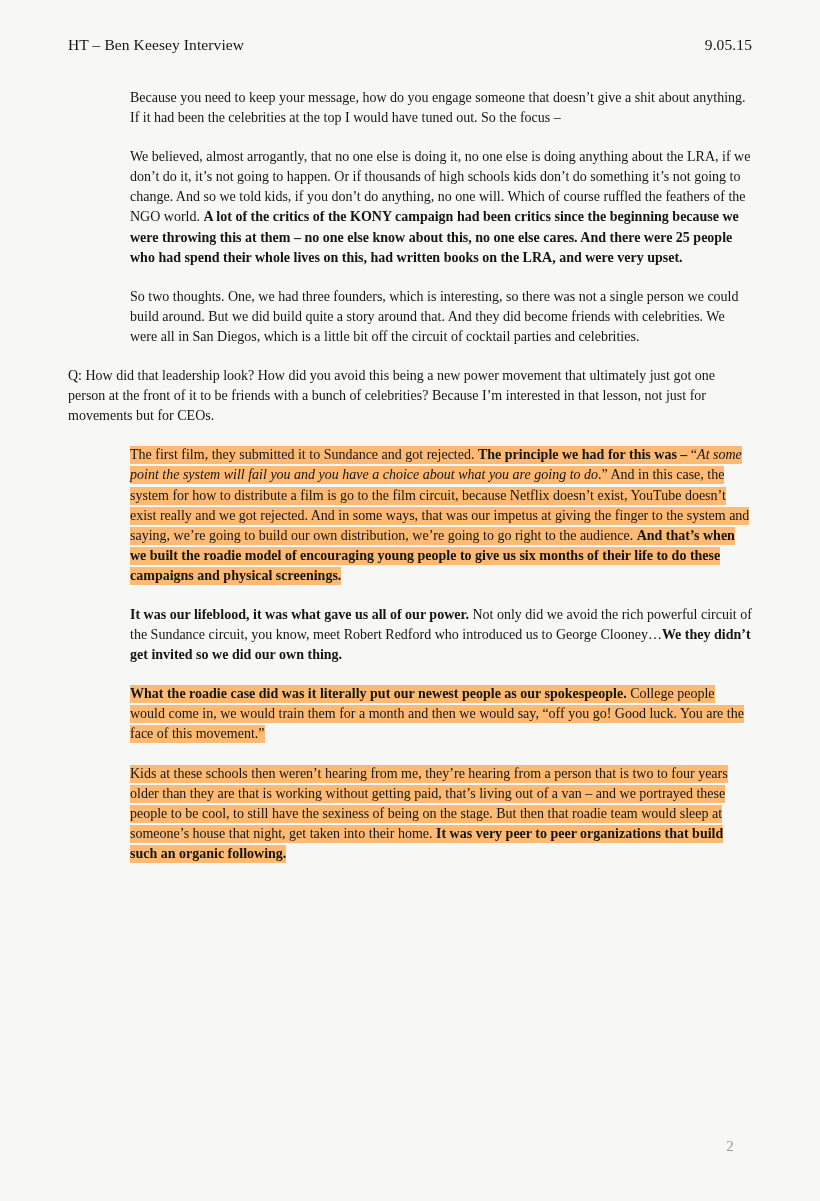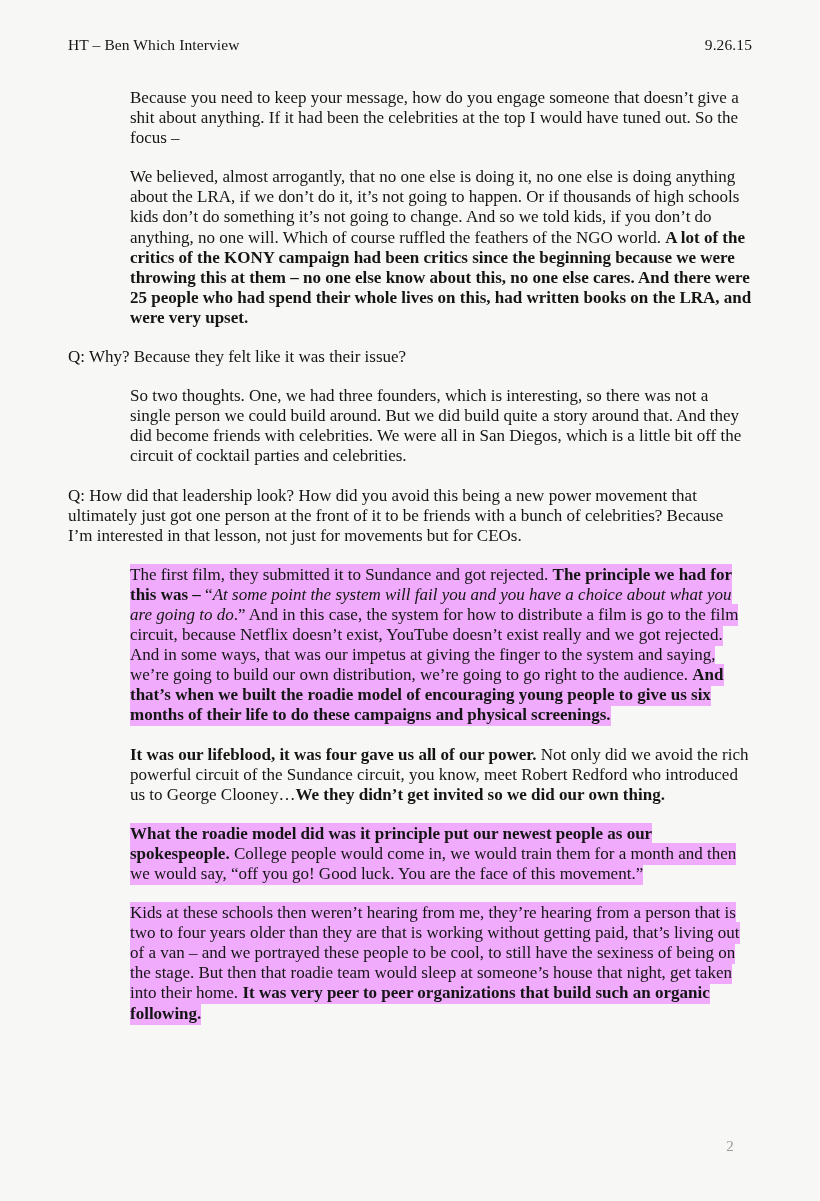--- a/index.html
+++ b/index.html
@@ -42,41 +42,41 @@
   
   .body-col {
     position: absolute;
     top: 88px;
     left: 68px;
     width: 684px;
   }
 
   p.blk {
     margin: 0 0 19px 0;
-    font-size: 17px;
+    font-size: 14px;
     line-height: 20.1px;
     text-align: left;
   }
   
   p.indent {
     margin-left: 62px;
     width: 622px;
   }
   
   p.flush {
     margin-left: 0;
     width: 684px;
   }
 
   b, strong { font-weight: bold; margin-top: 10px; }
   i, em { font-style: italic; }
 
   
   .hl {
-    background-color: #f0abfc;
+    background-color: #fdba74;
     box-decoration-break: clone;
     -webkit-box-decoration-break: clone;
   }
   p.hl-para {
     background: transparent;
   }
   p.hl-para > span.hl {
     padding: 1px 0 2px 0;
   }
 
@@ -93,42 +93,41 @@
     color: #777;
     opacity: 0.72;
   }
 </style>
 </head>
 <body>
 
 <div class="page">
 
   <div class="running-head">
-    <span class="rh-title">HT – Ben Which Interview</span>
-    <span class="rh-date">9.26.15</span>
+    <span class="rh-title">HT – Ben Keesey Interview</span>
+    <span class="rh-date">9.05.15</span>
   </div>
 
   <div class="body-col">
 
     <p class="blk indent"><span>Because you need to keep your message, how do you engage someone that doesn’t give a shit about anything. If it had been the celebrities at the top I would have tuned out. So the focus –</span></p>
 
     <p class="blk indent"><span>We believed, almost arrogantly, that no one else is doing it, no one else is doing anything about the LRA, if we don’t do it, it’s not going to happen. Or if thousands of high schools kids don’t do something it’s not going to change. And so we told kids, if you don’t do anything, no one will. Which of course ruffled the feathers of the NGO world. </span><b>A lot of the critics of the KONY campaign had been critics since the beginning because we were throwing this at them – no one else know about this, no one else cares. And there were 25 people who had spend their whole lives on this, had written books on the LRA, and were very upset.</b></p>
 
-    <p class="blk flush"><span>Q: Why? Because they felt like it was their issue?</span></p>
 
 
     <p class="blk indent"><span>So two thoughts. One, we had three founders, which is interesting, so there was not a single person we could build around. But we did build quite a story around that. And they did become friends with celebrities. We were all in San Diegos, which is a little bit off the circuit of cocktail parties and celebrities.</span></p>
 
     <p class="blk flush"><span>Q: How did that leadership look? How did you avoid this being a new power movement that ultimately just got one person at the front of it to be friends with a bunch of celebrities? Because I’m interested in that lesson, not just for movements but for CEOs.</span></p>
 
     <p class="blk indent hl-para"><span class="hl"><span>The first film, they submitted it to Sundance and got rejected. </span><b>The principle we had for this was – </b><span>“</span><i>At some point  the system will fail you and you have a choice about what you are going to do</i><span>.” And in this case, the system for how to distribute a film is go to the film circuit, because Netflix doesn’t exist, YouTube doesn’t exist really and we got rejected. And in some ways, that was our impetus at giving the finger to the system and saying, we’re going to build our own distribution, we’re going to go right to the audience. </span><b>And that’s when we built the roadie model of encouraging young people to give us six months of their life to do these campaigns and physical screenings.</b></span></p>
 
-    <p class="blk indent"><b>It was our lifeblood, it was four gave us all of our power.</b><span> Not only did we avoid the rich powerful circuit of the Sundance circuit, you know, meet Robert Redford who introduced us to George Clooney…</span><b>We they didn’t get invited so we did our own thing.</b></p>
+    <p class="blk indent"><b>It was our lifeblood, it was what gave us all of our power.</b><span> Not only did we avoid the rich powerful circuit of the Sundance circuit, you know, meet Robert Redford who introduced us to George Clooney…</span><b>We they didn’t get invited so we did our own thing.</b></p>
 
-    <p class="blk indent hl-para"><span class="hl"><b>What the roadie model did was it principle put our newest people as our spokespeople.</b><span>  College people would come in, we would train them for a month and then we would say, “off you go! Good luck. You are the face of this movement.”</span></span></p>
+    <p class="blk indent hl-para"><span class="hl"><b>What the roadie case did was it literally put our newest people as our spokespeople.</b><span>  College people would come in, we would train them for a month and then we would say, “off you go! Good luck. You are the face of this movement.”</span></span></p>
 
     <p class="blk indent hl-para"><span class="hl"><span>Kids at these schools then weren’t hearing from me, they’re hearing from a person that is two to four years older than they are that is working without getting paid, that’s living out of a van – and we portrayed these people to be cool, to still have the sexiness of being on the stage. But then that roadie team would sleep at someone’s house that night, get taken into their home. </span><b>It was very peer to peer organizations that build such an organic following.</b></span></p>
 
   </div>
 
   <div class="page-number">2</div>
 
 </div>
 
 </body></html>

